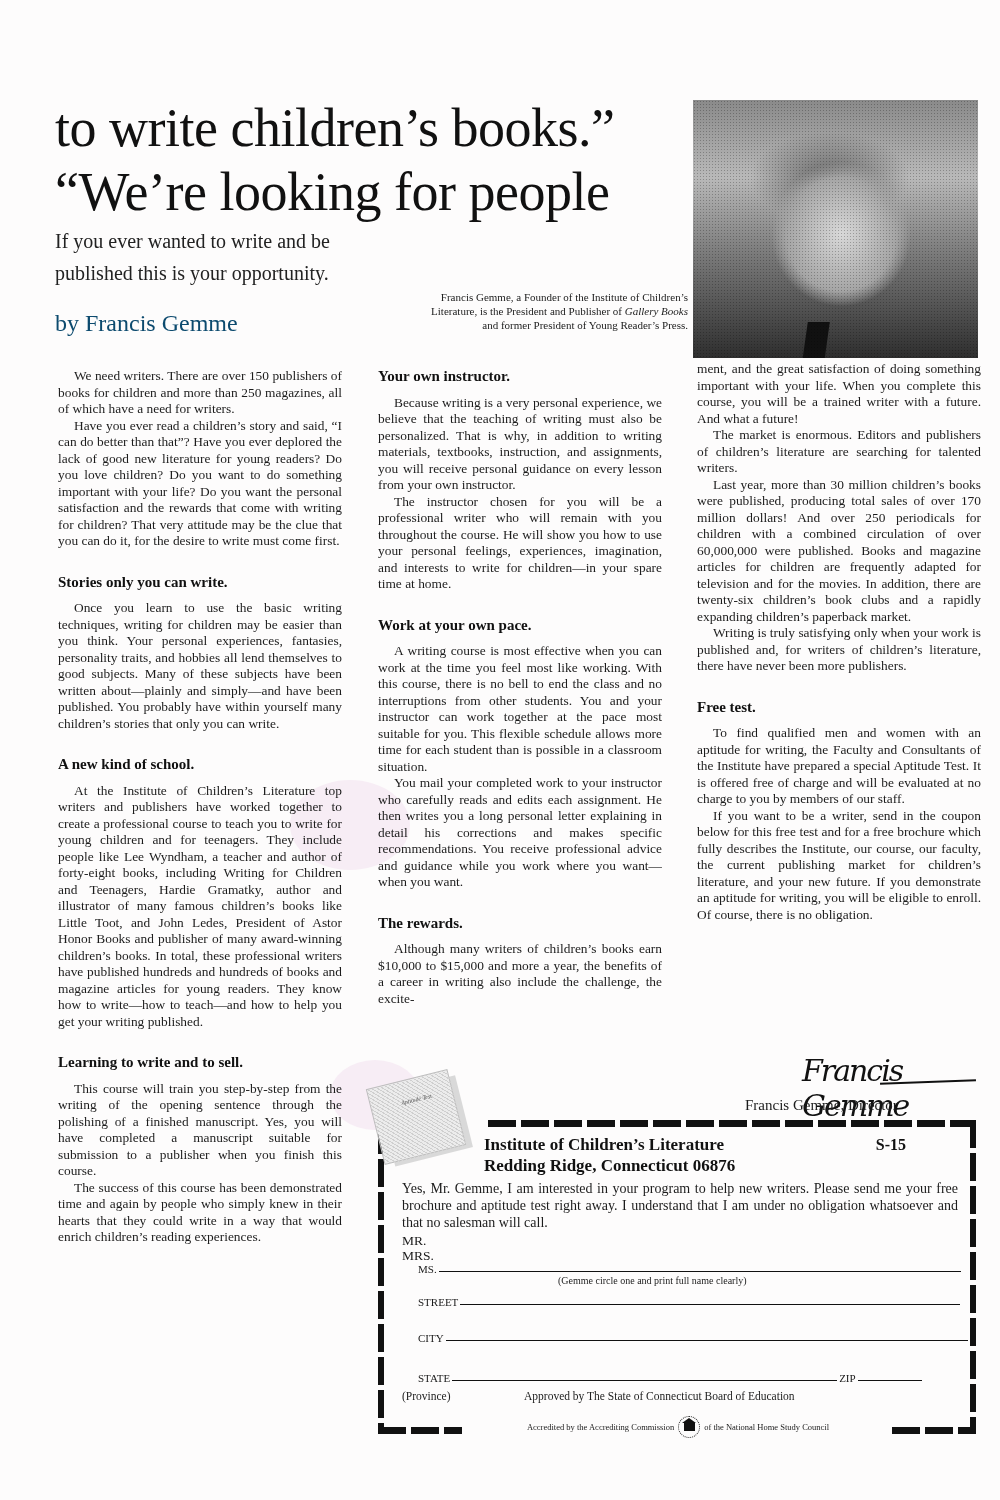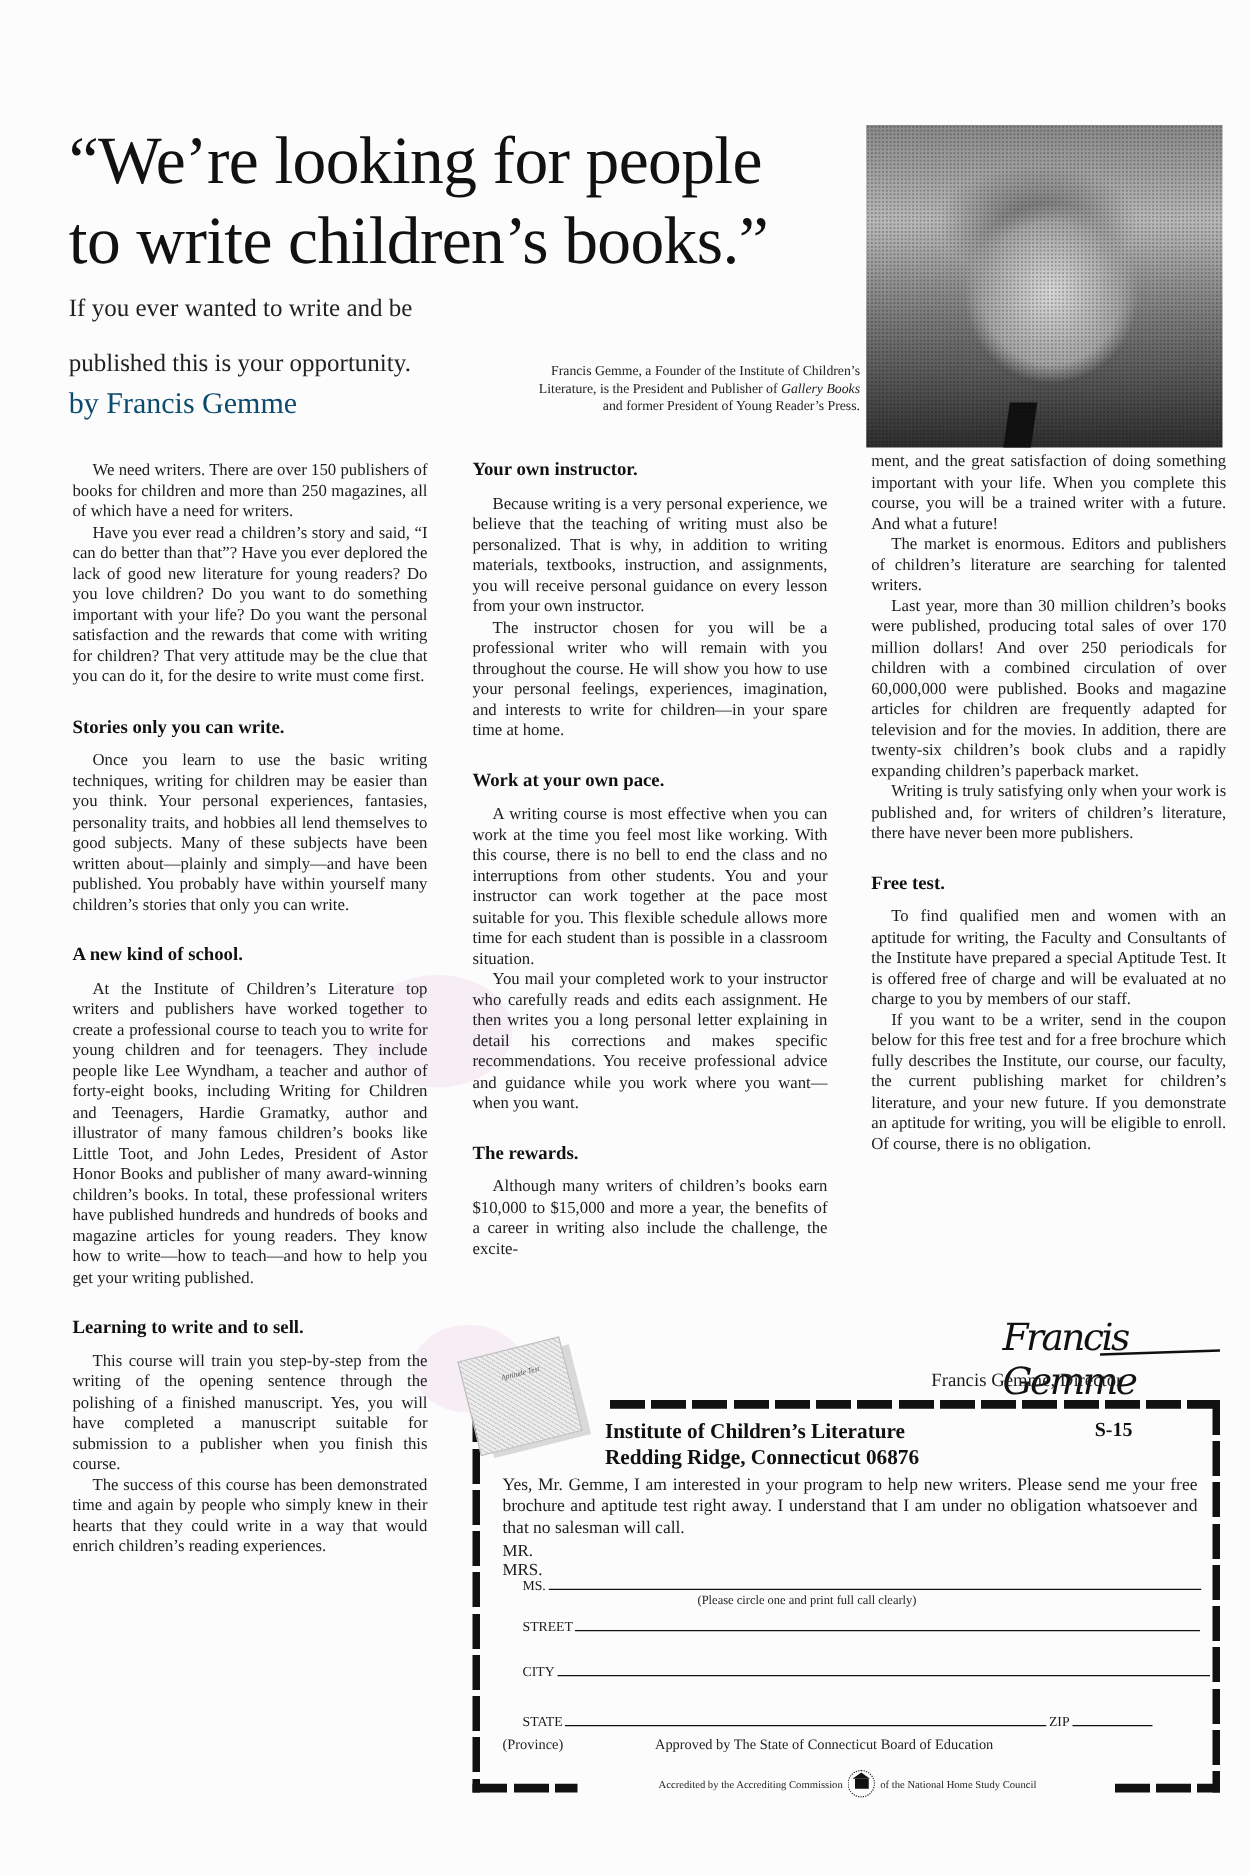--- a/index.html
+++ b/index.html
@@ -8,21 +8,21 @@
     background: #fdfcfc; color: #1a1a1a;
     font-family: "Liberation Serif", "DejaVu Serif", serif;
   }
   .abs { position: absolute; }
   .headline {
     left: 55px; top: 96px; width: 640px;
     font-size: 54px; line-height: 64px; letter-spacing: -0.5px; color: #111;
   }
   .subhead {
     left: 55px; top: 225px; width: 340px;
-    font-size: 20px; line-height: 44px; color: #222;
+    font-size: 20px; line-height: 32px; color: #222;
   }
   .byline {
     left: 55px; top: 310px; font-size: 24px; color: #0c4a6e;
   }
   .caption {
     left: 420px; top: 290px; width: 268px; text-align: right;
     font-size: 11px; line-height: 14px; color: #222;
   }
   .photo {
     left: 693px; top: 100px; width: 285px; height: 258px;
@@ -117,22 +117,22 @@
     position: absolute; border-radius: 50%; background: rgba(220, 170, 215, 0.18); pointer-events: none;
   }
 </style>
 </head>
 <body>
 
 <div class="stain" style="left:290px;top:780px;width:120px;height:90px;"></div>
 <div class="stain" style="left:330px;top:1060px;width:90px;height:70px;"></div>
 
 <div class="abs headline">
+  <div>to write children’s books.”</div>
   <div>“We’re looking for people</div>
-  <div>to write children’s books.”</div>
 </div>
 
 <div class="abs subhead">If you ever wanted to write and be published this is your opportunity.</div>
 <div class="abs byline">by Francis Gemme</div>
 
 <div class="abs caption">
   <span>Francis Gemme, a Founder of the Institute of Children’s Literature, is the President and Publisher of </span><i>Gallery Books</i><span> and former President of Young Reader’s Press.</span>
 </div>
 
 <div class="abs photo">
@@ -206,21 +206,21 @@
   <div class="coupon-body">Yes, Mr. Gemme, I am interested in your program to help new writers. Please send me your free brochure and aptitude test right away. I understand that I am under no obligation whatsoever and that no salesman will call.</div>
 
   <div class="titles">
     <div>MR.</div>
     <div>MRS.</div>
   </div>
   <div class="form-row" style="top:143px;">
     <span>MS.</span>
     <span class="line" style="width:522px;"></span>
   </div>
-  <div class="name-hint">(Please circle one and print full call clearly)</div>
+  <div class="name-hint">(Gemme circle one and print full name clearly)</div>
 
   <div class="form-row" style="top:176px;">
     <span>STREET</span>
     <span class="line" style="width:500px;"></span>
   </div>
   <div class="form-row" style="top:212px;">
     <span>CITY</span>
     <span class="line" style="width:522px;"></span>
   </div>
   <div class="form-row" style="top:252px;">

